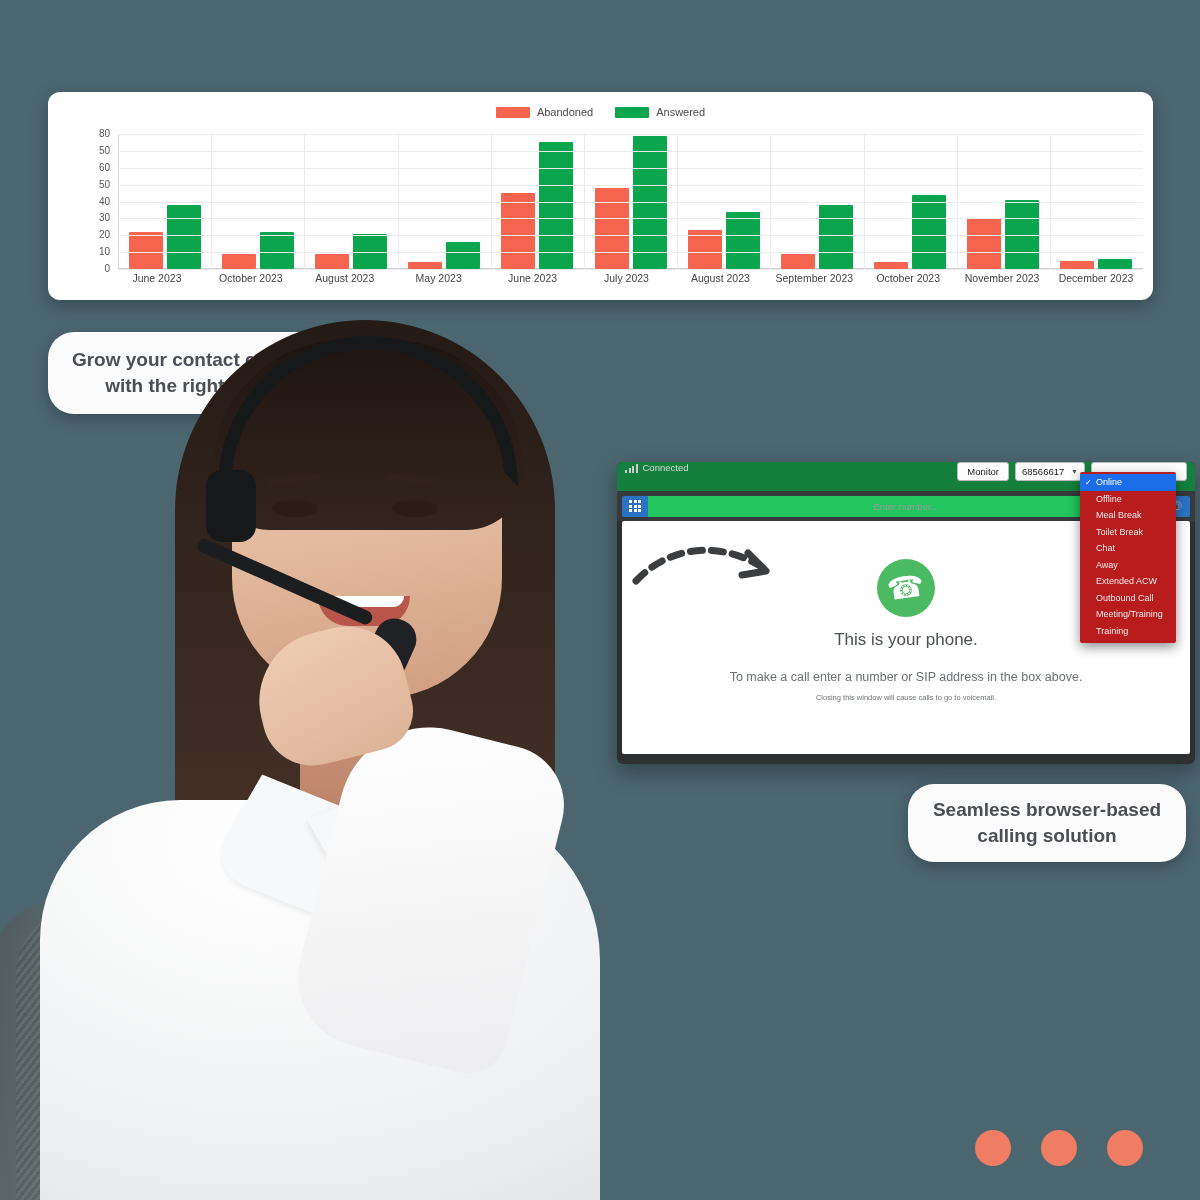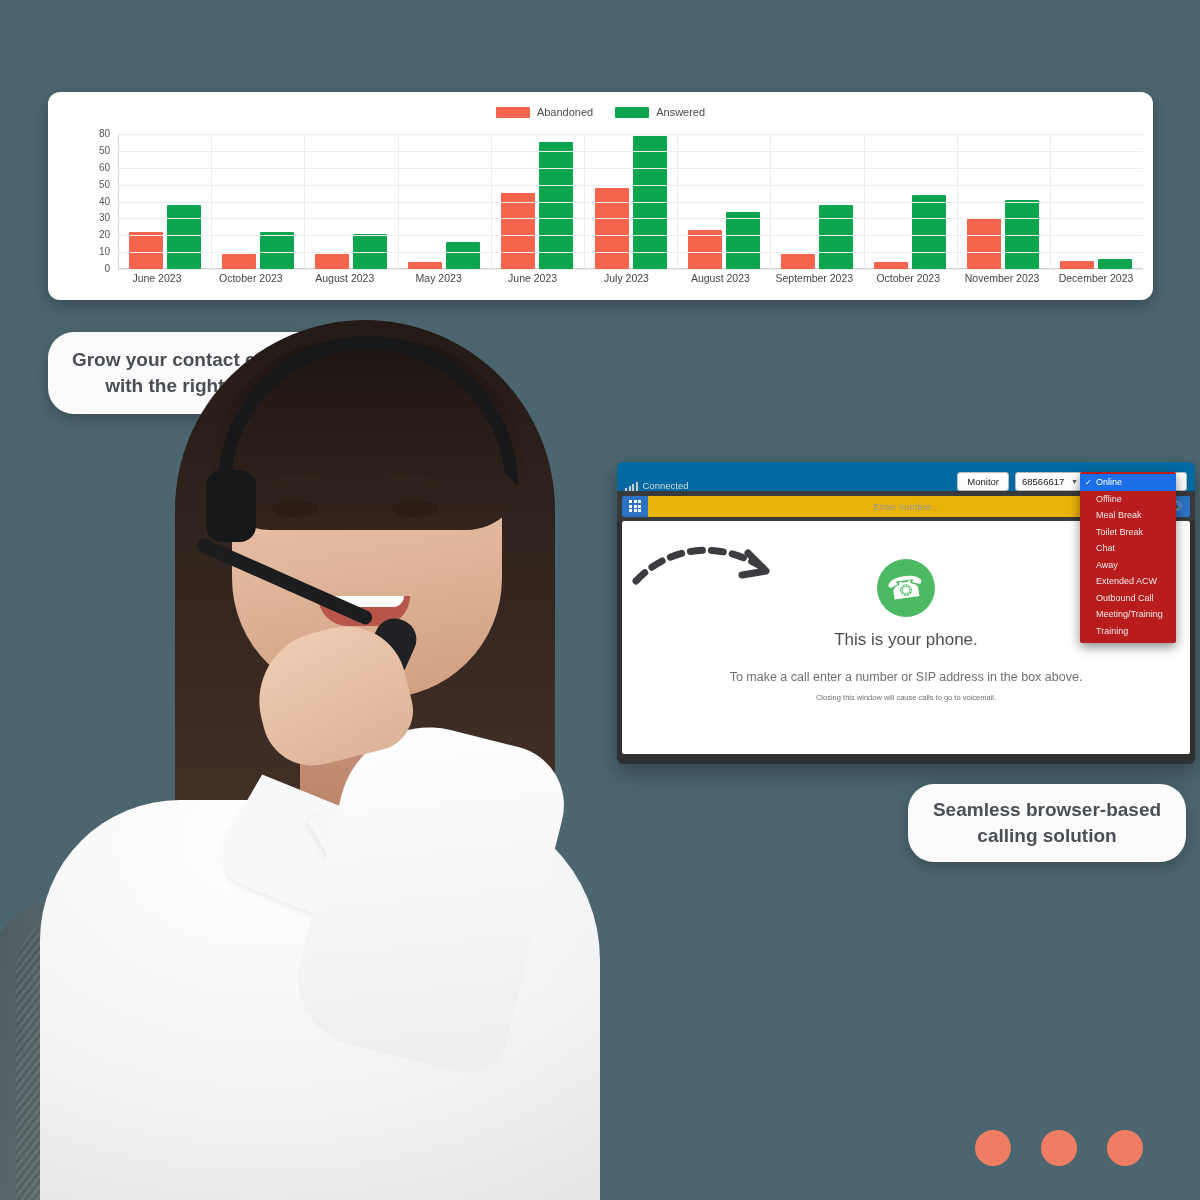--- a/index.html
+++ b/index.html
@@ -217,22 +217,22 @@
     width: 578px; height: 302px;
     background: #2f3031;
     border-radius: 6px;
     box-shadow: 0 8px 22px rgba(0,0,0,0.35);
     overflow: hidden;
     font-family: "Liberation Sans", sans-serif;
   }
   #phone-titlebar {
     position: relative;
     height: 29px;
-    background: #0369a1;
-    display: flex; align-items: flex-end;
+    background: #15803d;
+    display: flex; align-items: flex-start;
     padding: 0 8px;
   }
   #connection-status { display: flex; align-items: center; gap: 5px; }
   #signal-icon { display: flex; align-items: flex-end; gap: 1.5px; height: 10px; }
   #signal-icon i { width: 2px; background: #c9cbcd; display: block; }
   #signal-icon i:nth-child(1){height:3px}
   #signal-icon i:nth-child(2){height:5px}
   #signal-icon i:nth-child(3){height:7px}
   #signal-icon i:nth-child(4){height:9px}
   #connection-label { color: #d8dadc; font-size: 9.5px; }
@@ -266,21 +266,21 @@
     width: 26px; height: 21px; background: #2c72c4;
     display: flex; align-items: center; justify-content: center;
     border-radius: 2px 0 0 2px; cursor: pointer;
   }
   #dialpad-glyph {
     display: grid; grid-template-columns: repeat(3, 3px);
     grid-auto-rows: 3px; gap: 1.5px;
   }
   #dialpad-glyph span { background: #fff; display: block; }
   #number-input {
-    flex: 1; height: 21px; background: #eab308;
+    flex: 1; height: 21px; background: #22c55e;
     border: none; outline: none;
     font-size: 9.5px; color: #555; text-align: center;
     font-family: "Liberation Sans", sans-serif;
   }
   #number-input::placeholder { color: #9a9c9e; }
   #volume-button {
     width: 26px; height: 21px; background: #2c72c4;
     display: flex; align-items: center; justify-content: center;
     border-radius: 0 2px 2px 0; cursor: pointer; color: #fff; font-size: 10px;
   }

